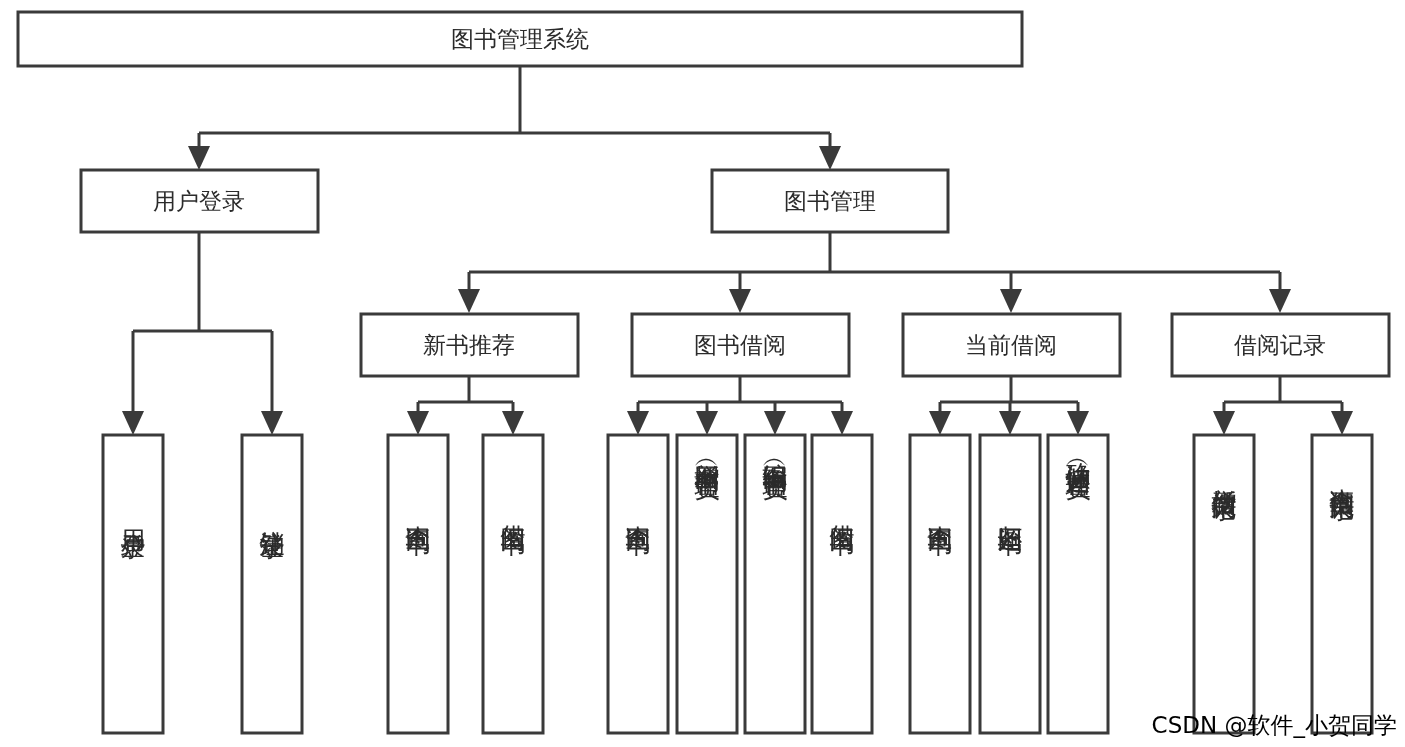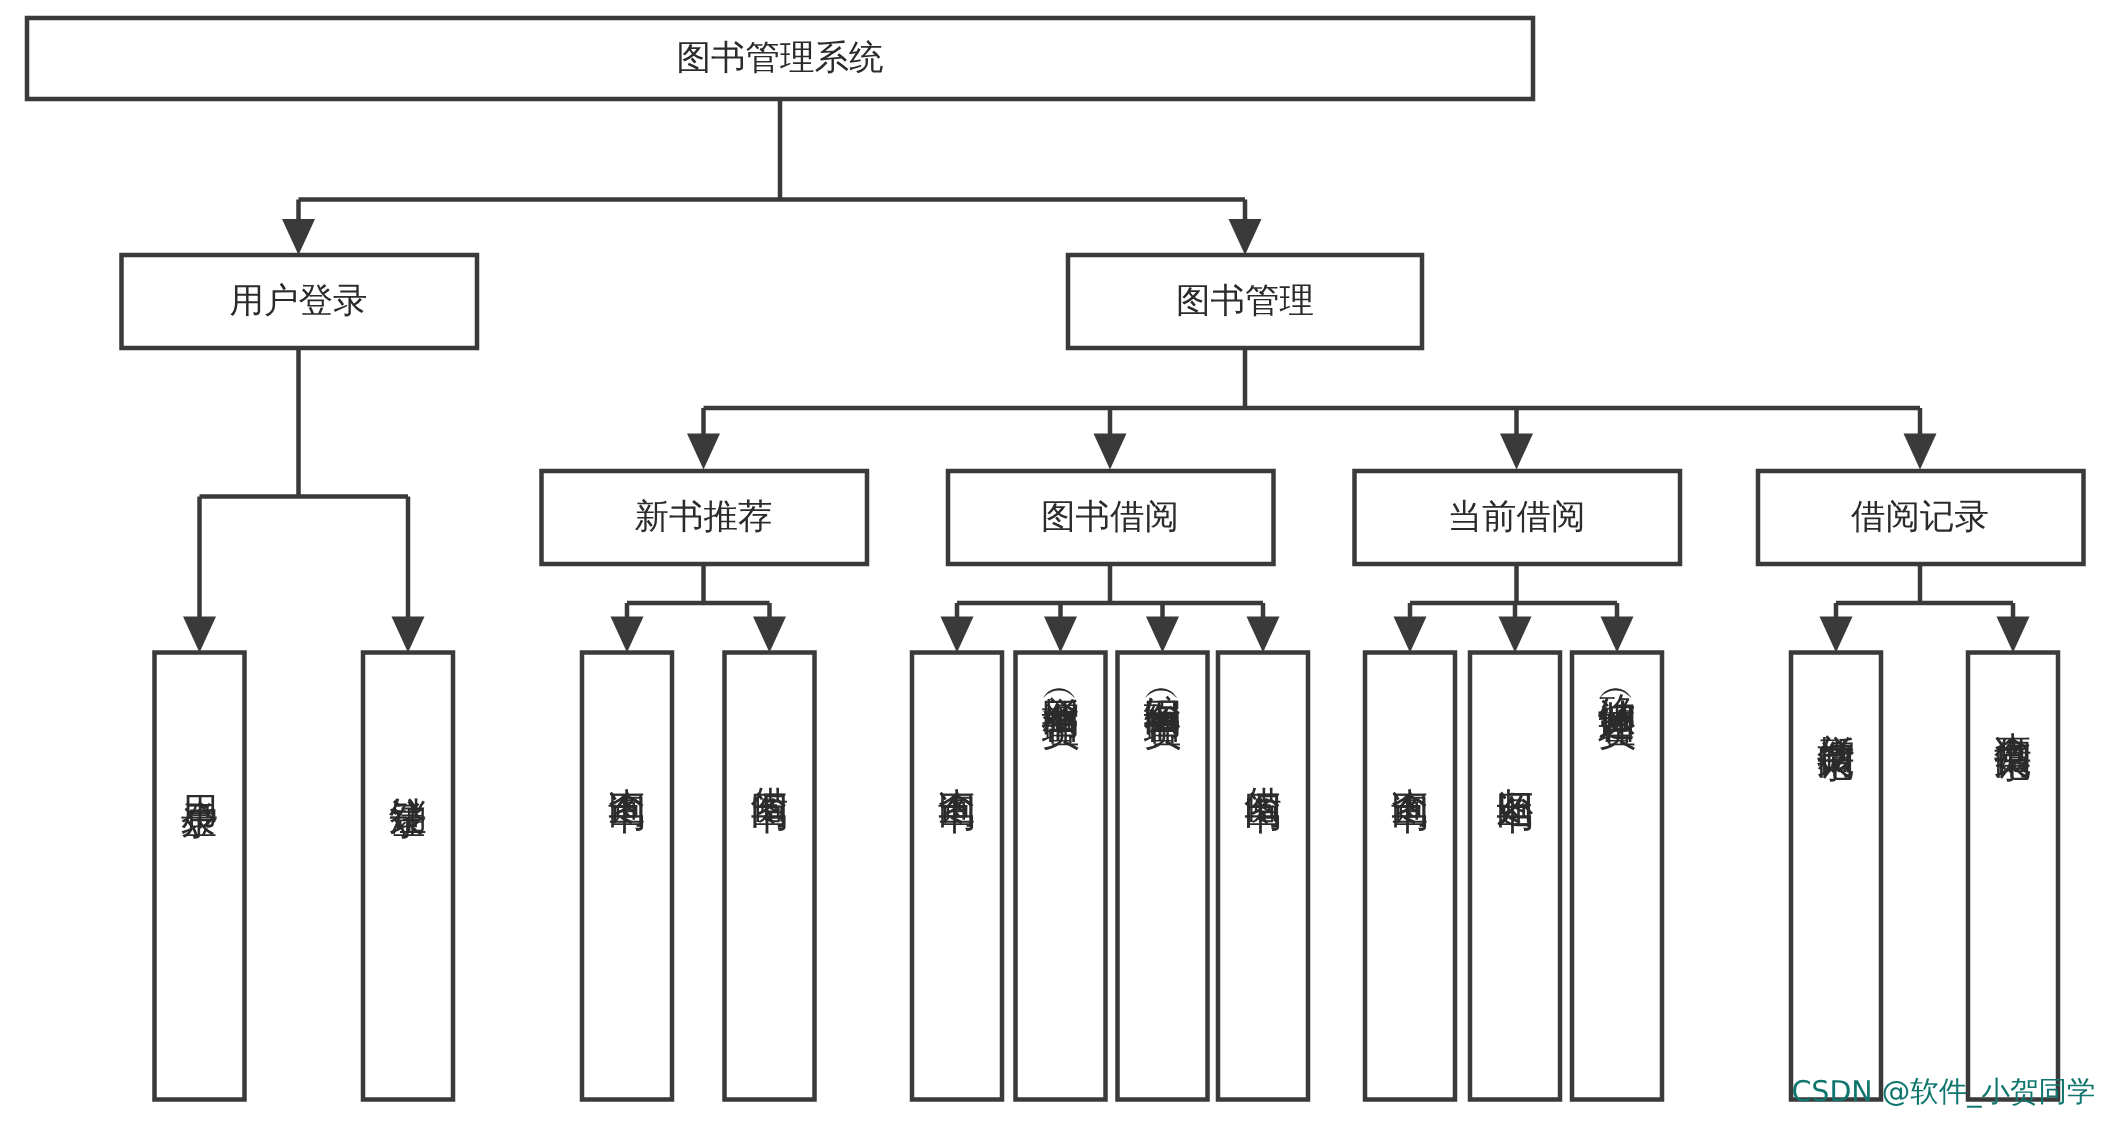--- a/index.html
+++ b/index.html
@@ -61,22 +61,22 @@
     white-space: nowrap;
     pointer-events: none;
     transform: translateX(-50%);
     text-align: left;
   }
   .watermark {
     position: absolute;
     right: 8px;
     bottom: 6px;
     font-family: "DejaVu Sans", "Liberation Sans", sans-serif;
-    font-size: 19px;
-    color: #0f766e;
+    font-size: 23px;
+    color: #000000;
     white-space: nowrap;
     user-select: none;
   }
 </style>
 </head>
 <body>
 
 <div id="diagram-root">
 
   <svg class="flow" viewBox="0 0 1405 747" xmlns="http://www.w3.org/2000/svg">

